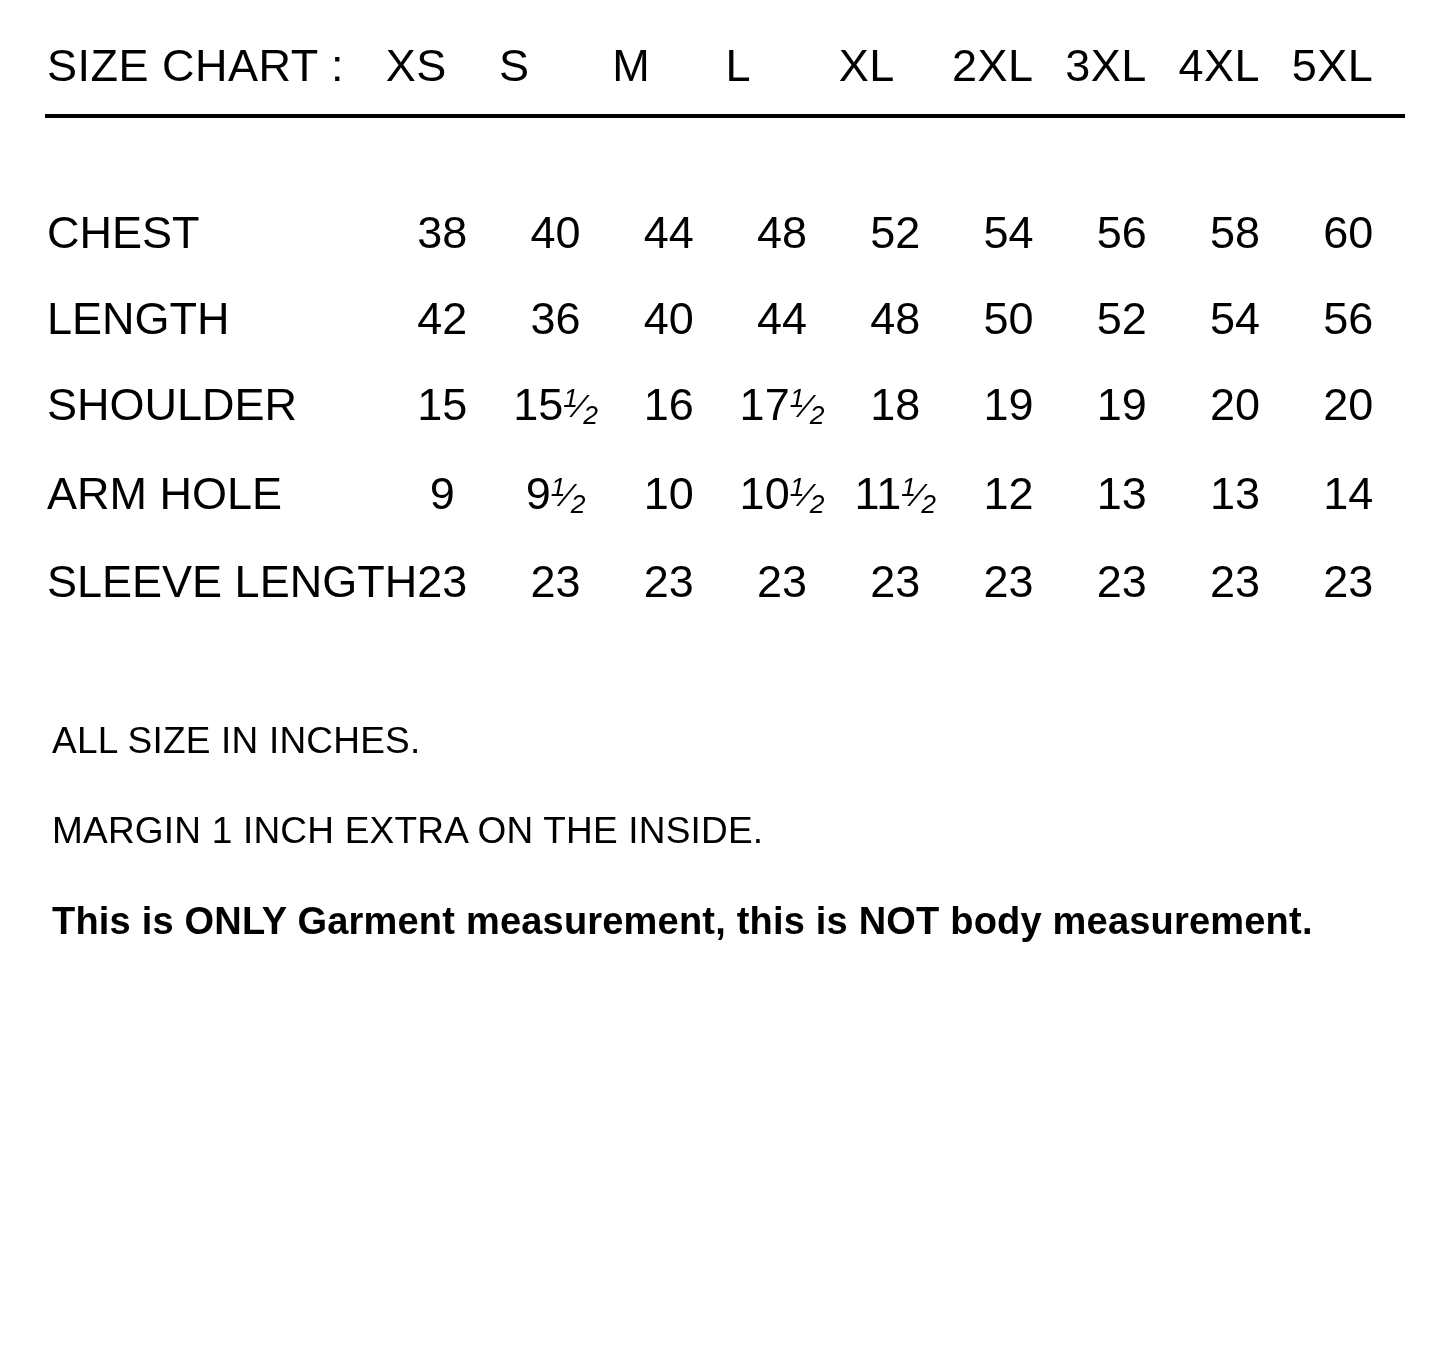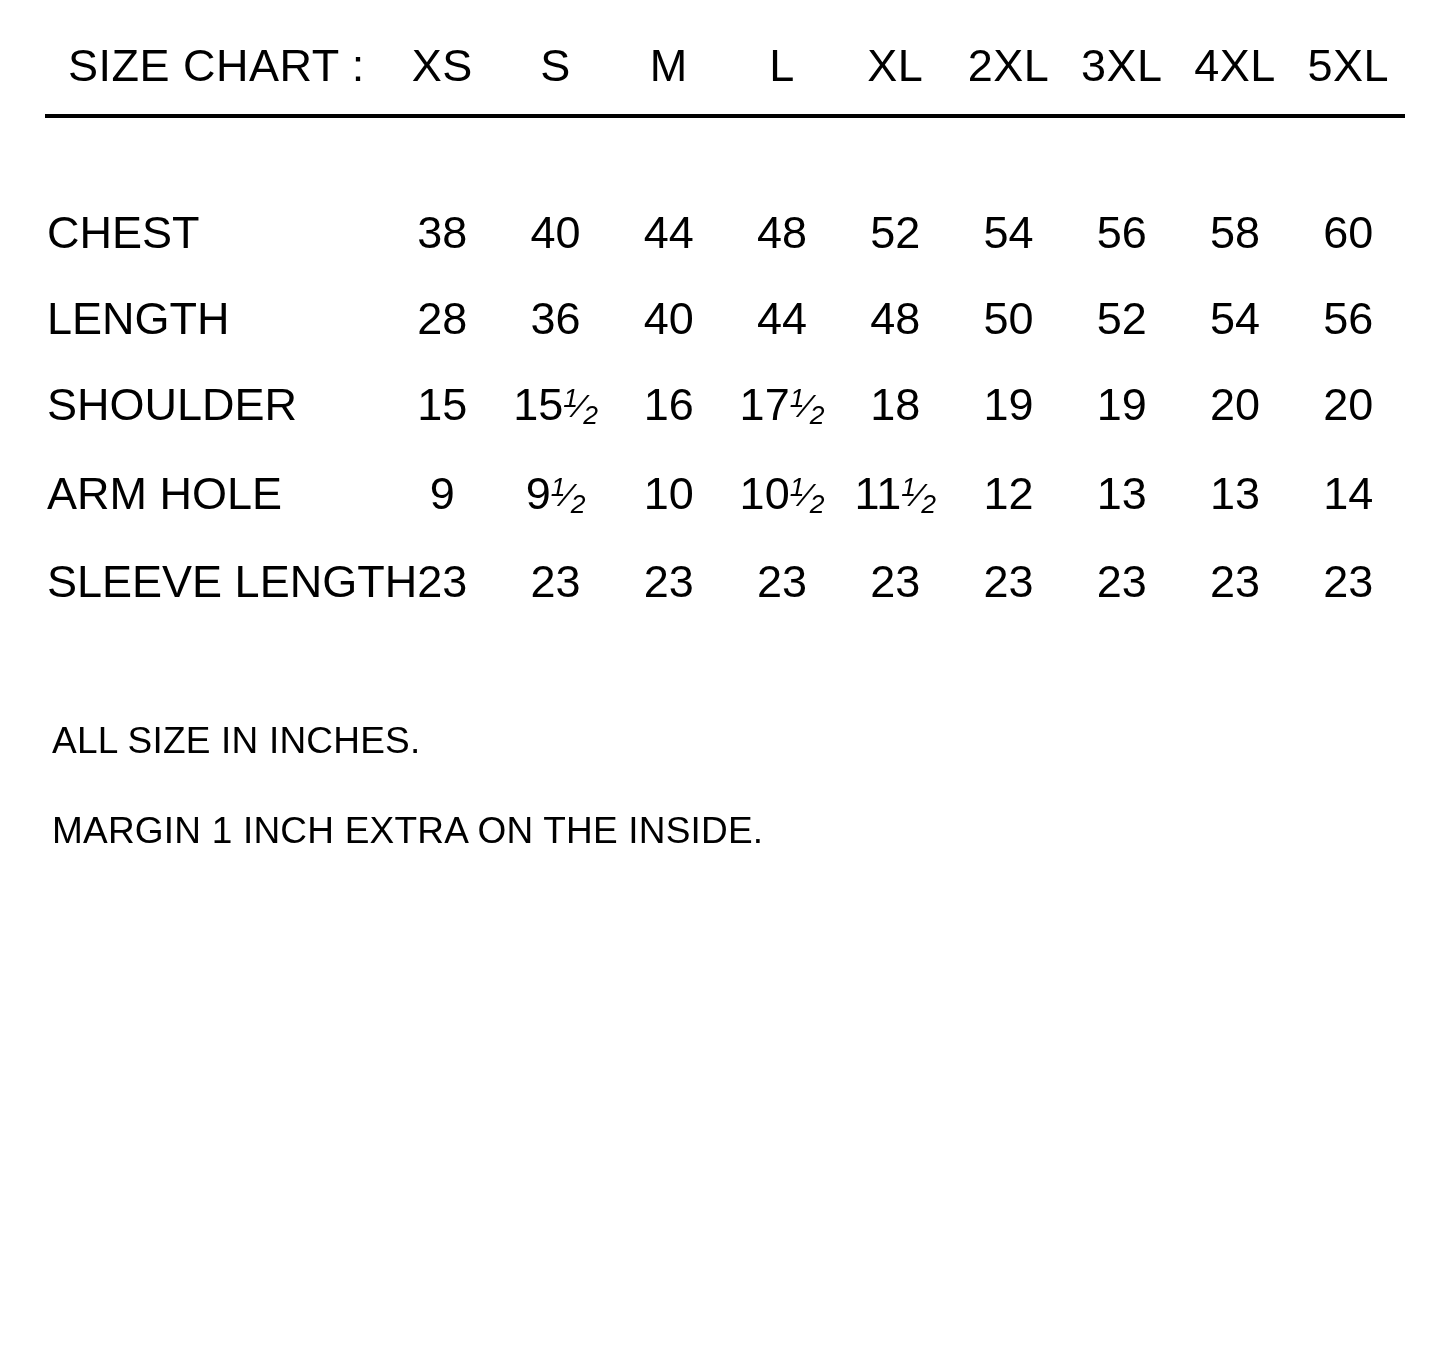--- a/index.html
+++ b/index.html
@@ -27,26 +27,26 @@
     width: 1360px;
     margin: 0;
   }
   table.size-chart col.label-col { width: 340px; }
   table.size-chart col.size-col { width: 113px; }
 
   .head-row th {
     font-size: 45px;
     font-weight: 400;
     padding: 10px 0 18px 0;
-    text-align: center;
+    text-align: left;
     vertical-align: bottom;
     letter-spacing: 0.5px;
   }
   .head-row th.label-head {
-    text-align: center;
+    text-align: left;
     padding-left: 2px;
     white-space: nowrap;
   }
   .rule-row td {
     padding: 0;
     height: 6px;
   }
   .rule {
     border-top: 4px solid #000;
     width: 100%;
@@ -144,21 +144,21 @@
         <td>44</td>
         <td>48</td>
         <td>52</td>
         <td>54</td>
         <td>56</td>
         <td>58</td>
         <td>60</td>
       </tr>
       <tr>
         <td class="row-label">LENGTH</td>
-        <td>28</td>
+        <td>42</td>
         <td>36</td>
         <td>40</td>
         <td>44</td>
         <td>48</td>
         <td>50</td>
         <td>52</td>
         <td>54</td>
         <td>56</td>
       </tr>
       <tr>
@@ -196,15 +196,16 @@
         <td>23</td>
         <td>23</td>
         <td>23</td>
       </tr>
     </tbody>
   </table>
 
   <div class="notes">
     <p>ALL SIZE IN INCHES.</p>
     <p>MARGIN 1 INCH EXTRA ON THE INSIDE.</p>
+    <p class="bold">This is ONLY Garment measurement, this is NOT body measurement.</p>
   </div>
 
 </div>
 
 </body></html>

